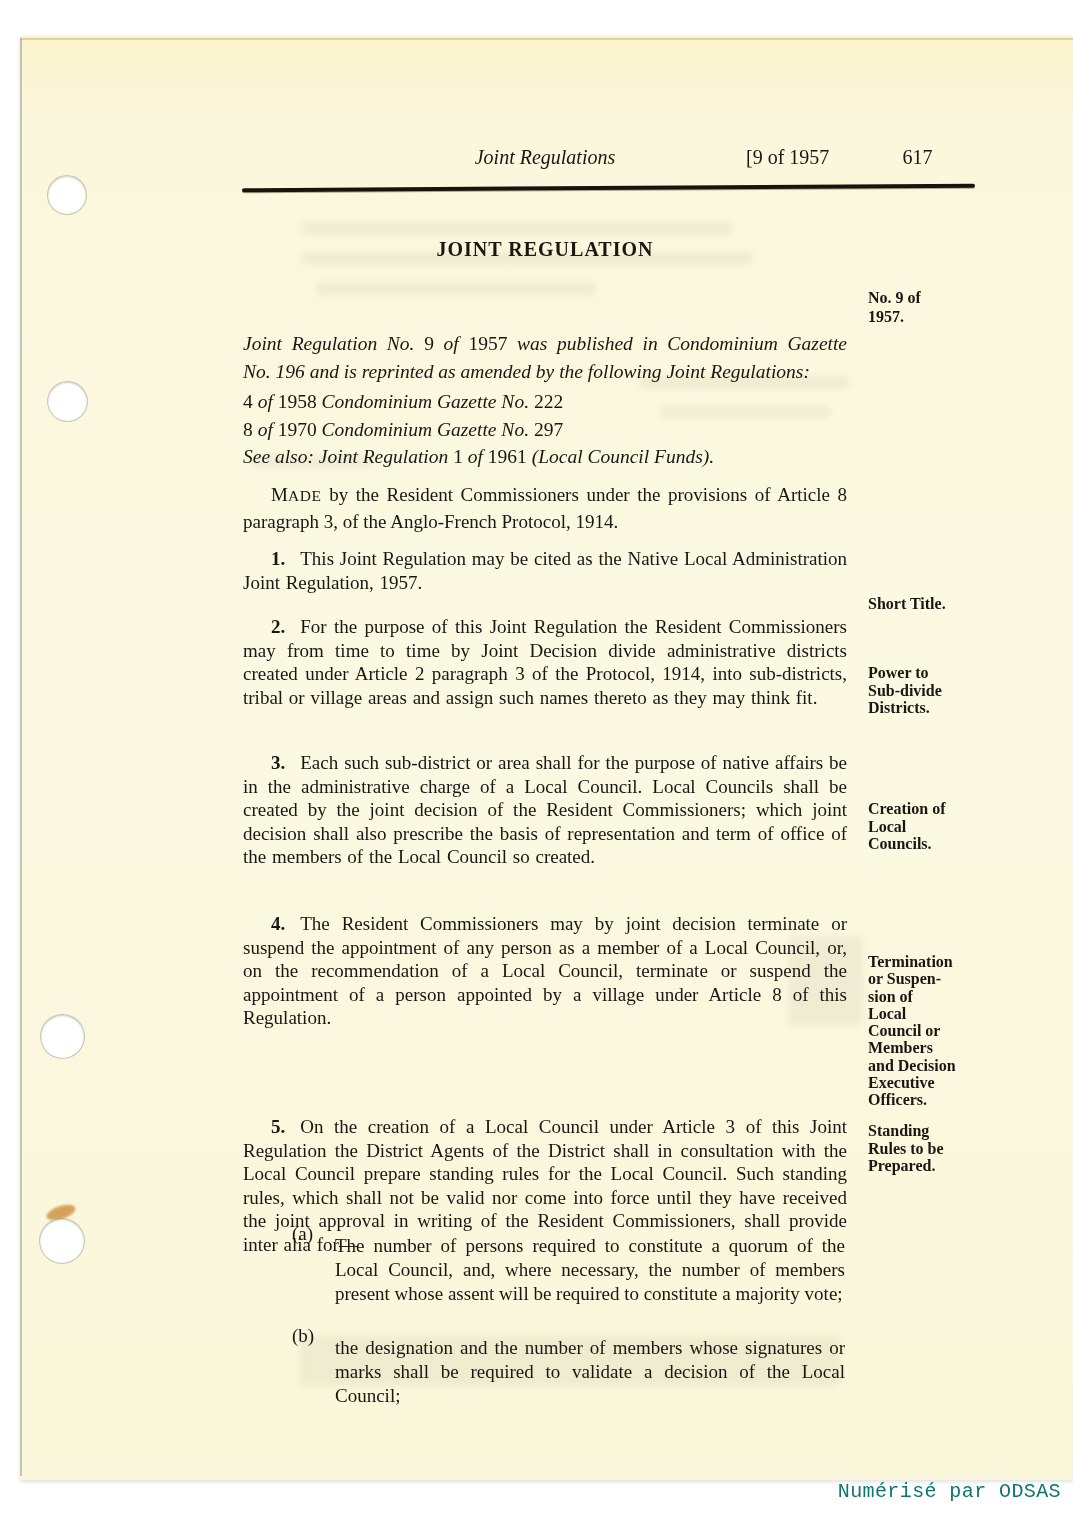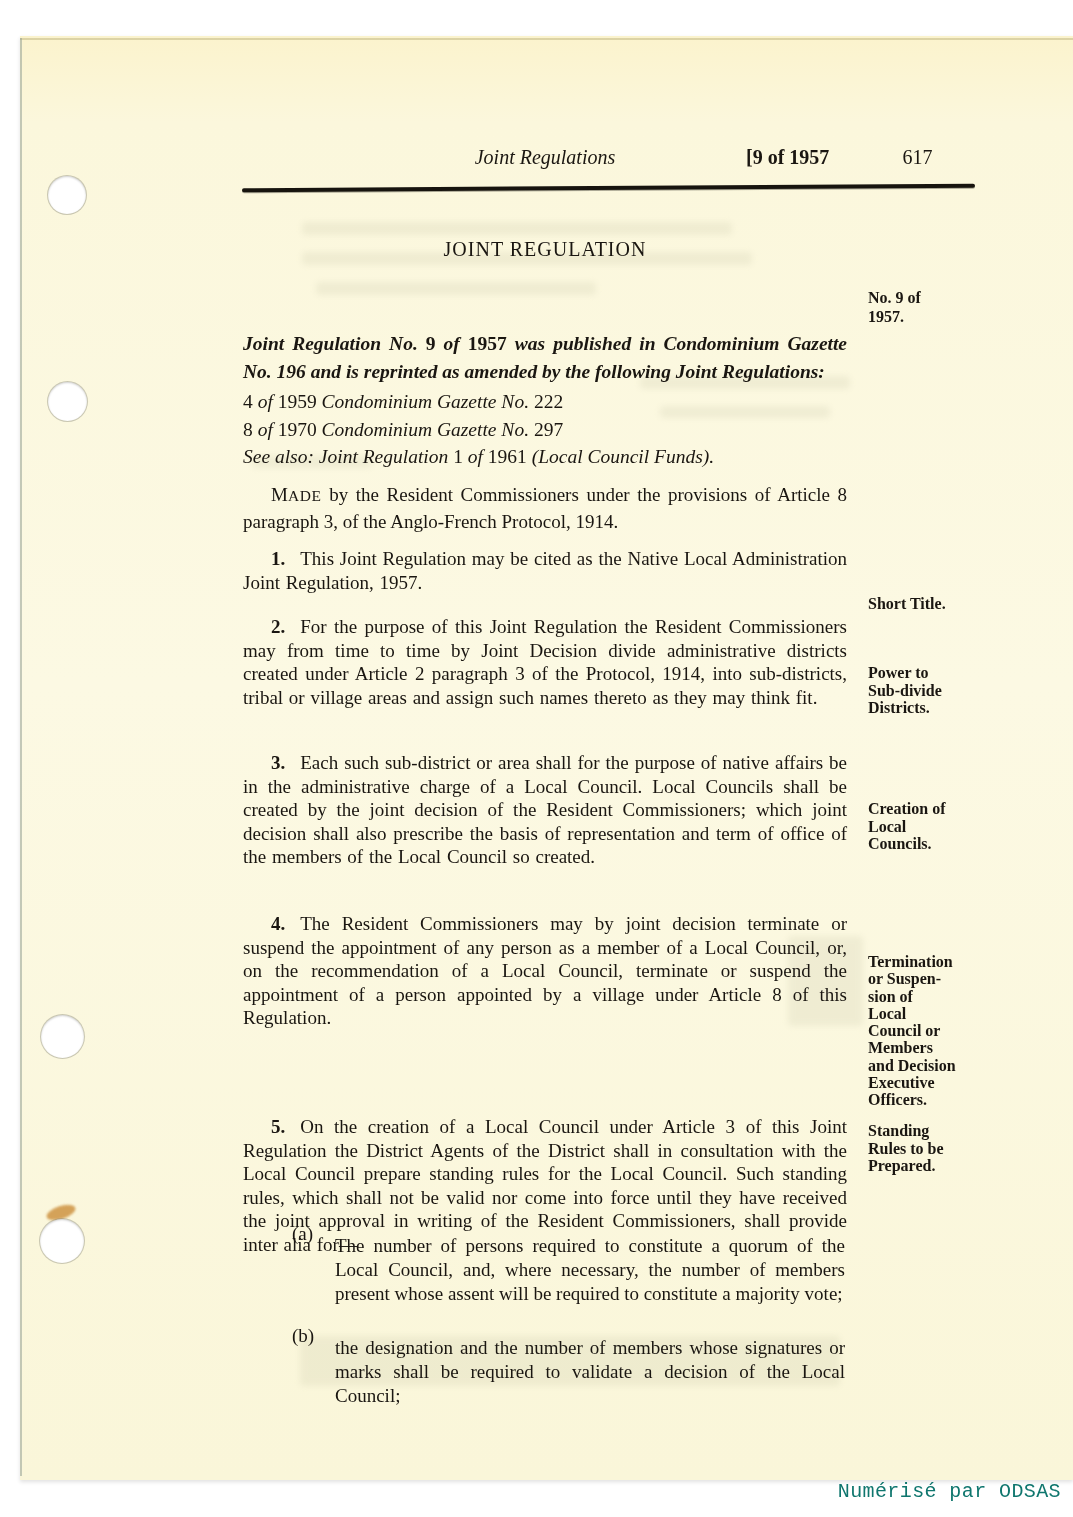--- a/index.html
+++ b/index.html
@@ -17,31 +17,31 @@
   .hole.h3{left:41px;top:1015px;width:43px;height:43px;}
   .hole.h4{left:40px;top:1219px;width:44px;height:44px;}
   .crescent{position:absolute;left:46px;top:1206px;width:30px;height:13px;border-radius:50%;
             background:#c8862e;opacity:.75;filter:blur(1px);transform:rotate(-18deg);}
   .smudge{position:absolute;background:#b4b494;opacity:.16;filter:blur(3px);border-radius:4px;}
 
   
   .abs{position:absolute;}
   .running{top:146px;font-size:20px;}
   .rh-center{left:243px;width:604px;text-align:center;font-style:italic;}
-  .rh-ref{left:746px;font-weight:bold;}
+  .rh-ref{left:746px;font-weight:normal;}
   .rh-page{left:880px;width:75px;text-align:center;}
   .rule{position:absolute;left:242px;top:186px;width:733px;height:3.5px;background:#17140e;
         transform:rotate(-0.35deg);border-radius:2px;box-shadow:0 1px 0 rgba(23,20,14,.35);}
-  .doc-title{left:243px;top:238px;width:604px;text-align:center;font-weight:normal;font-size:20px;letter-spacing:1px;}
+  .doc-title{left:243px;top:238px;width:604px;text-align:center;font-weight:bold;font-size:20px;letter-spacing:1px;}
   .note{left:868px;width:112px;font-weight:bold;font-size:16px;line-height:17.5px;margin-top:48px;}
   .note div{white-space:nowrap;}
   .note-title{top:240px;line-height:19px;}
   .subject{left:242px;top:286px;font-weight:bold;font-size:20px;}
   .pre{left:243px;font-size:19.5px;line-height:28px;margin:0;}
-  .pub{top:330px;width:604px;text-align:justify;font-weight:bold;}
+  .pub{top:330px;width:604px;text-align:justify;}
   .amend1{top:388px;}
   .amend2{top:416px;}
   .seealso{top:443px;}
   .it{font-style:italic;}
   .rm{font-style:normal;}
   .made{left:243px;top:482px;width:604px;font-size:19px;line-height:25.6px;
         text-align:justify;text-indent:28px;margin:0;}
   .sc{font-size:15.5px;letter-spacing:.6px;}
   .sec{left:243px;width:604px;font-size:19px;line-height:23.6px;text-align:justify;
        text-indent:28px;margin:0;word-spacing:1px;}
@@ -84,21 +84,21 @@
   <div class="abs running rh-page">617</div>
   <div class="rule"></div>
 
   <div class="abs doc-title">JOINT REGULATION</div>
   <div class="abs note note-title">
     <div>No. 9 of</div>
     <div>1957.</div>
   </div>
 
   <p class="abs pre pub"><span class="it">Joint Regulation No. </span><span class="rm">9 </span><span class="it">of </span><span class="rm">1957 </span><span class="it">was published in Condominium Gazette </span><span class="it">No.&nbsp;196 </span><span class="it">and is reprinted as amended by the following Joint Regulations:</span></p>
-  <p class="abs pre amend1"><span class="rm">4 </span><span class="it">of </span><span class="rm">1959 </span><span class="it">Condominium Gazette No. </span><span class="rm">222</span></p>
+  <p class="abs pre amend1"><span class="rm">4 </span><span class="it">of </span><span class="rm">1958 </span><span class="it">Condominium Gazette No. </span><span class="rm">222</span></p>
   <p class="abs pre amend2"><span class="rm">8 </span><span class="it">of </span><span class="rm">1970 </span><span class="it">Condominium Gazette No. </span><span class="rm">297</span></p>
   <p class="abs pre seealso"><span class="it">See also: Joint Regulation </span><span class="rm">1 </span><span class="it">of </span><span class="rm">1961 </span><span class="it">(Local Council Funds).</span></p>
 
   <p class="abs made"><span>M</span><span class="sc">ADE</span><span> by the Resident Commissioners under the provisions of Article 8 paragraph 3, of the Anglo-French Protocol, 1914.</span></p>
 
   <p class="abs sec s1"><span class="num">1.</span><span>This Joint Regulation may be cited as the Native Local Administration Joint Regulation, 1957.</span></p>
   <p class="abs sec s2"><span class="num">2.</span><span>For the purpose of this Joint Regulation the Resident Commissioners may from time to time by Joint Decision divide administrative districts created under Article 2 paragraph 3 of the Protocol, 1914, into sub-districts, tribal or village areas and assign such names thereto as they may think fit.</span></p>
   <p class="abs sec s3"><span class="num">3.</span><span>Each such sub-district or area shall for the purpose of native affairs be in the administrative charge of a Local Council. Local Councils shall be created by the joint decision of the Resident Commissioners; which joint decision shall also prescribe the basis of representation and term of office of the members of the Local Council so created.</span></p>
   <p class="abs sec s4"><span class="num">4.</span><span>The Resident Commissioners may by joint decision terminate or suspend the appointment of any person as a member of a Local Council, or, on the recommendation of a Local Council, terminate or suspend the appointment of a person appointed by a village under Article 8 of this Regulation.</span></p>
   <p class="abs sec s5"><span class="num">5.</span><span>On the creation of a Local Council under Article 3 of this Joint Regulation the District Agents of the District shall in consultation with the Local Council prepare standing rules for the Local Council. Such standing rules, which shall not be valid nor come into force until they have received the joint approval in writing of the Resident Commissioners, shall provide inter alia for—</span></p>

